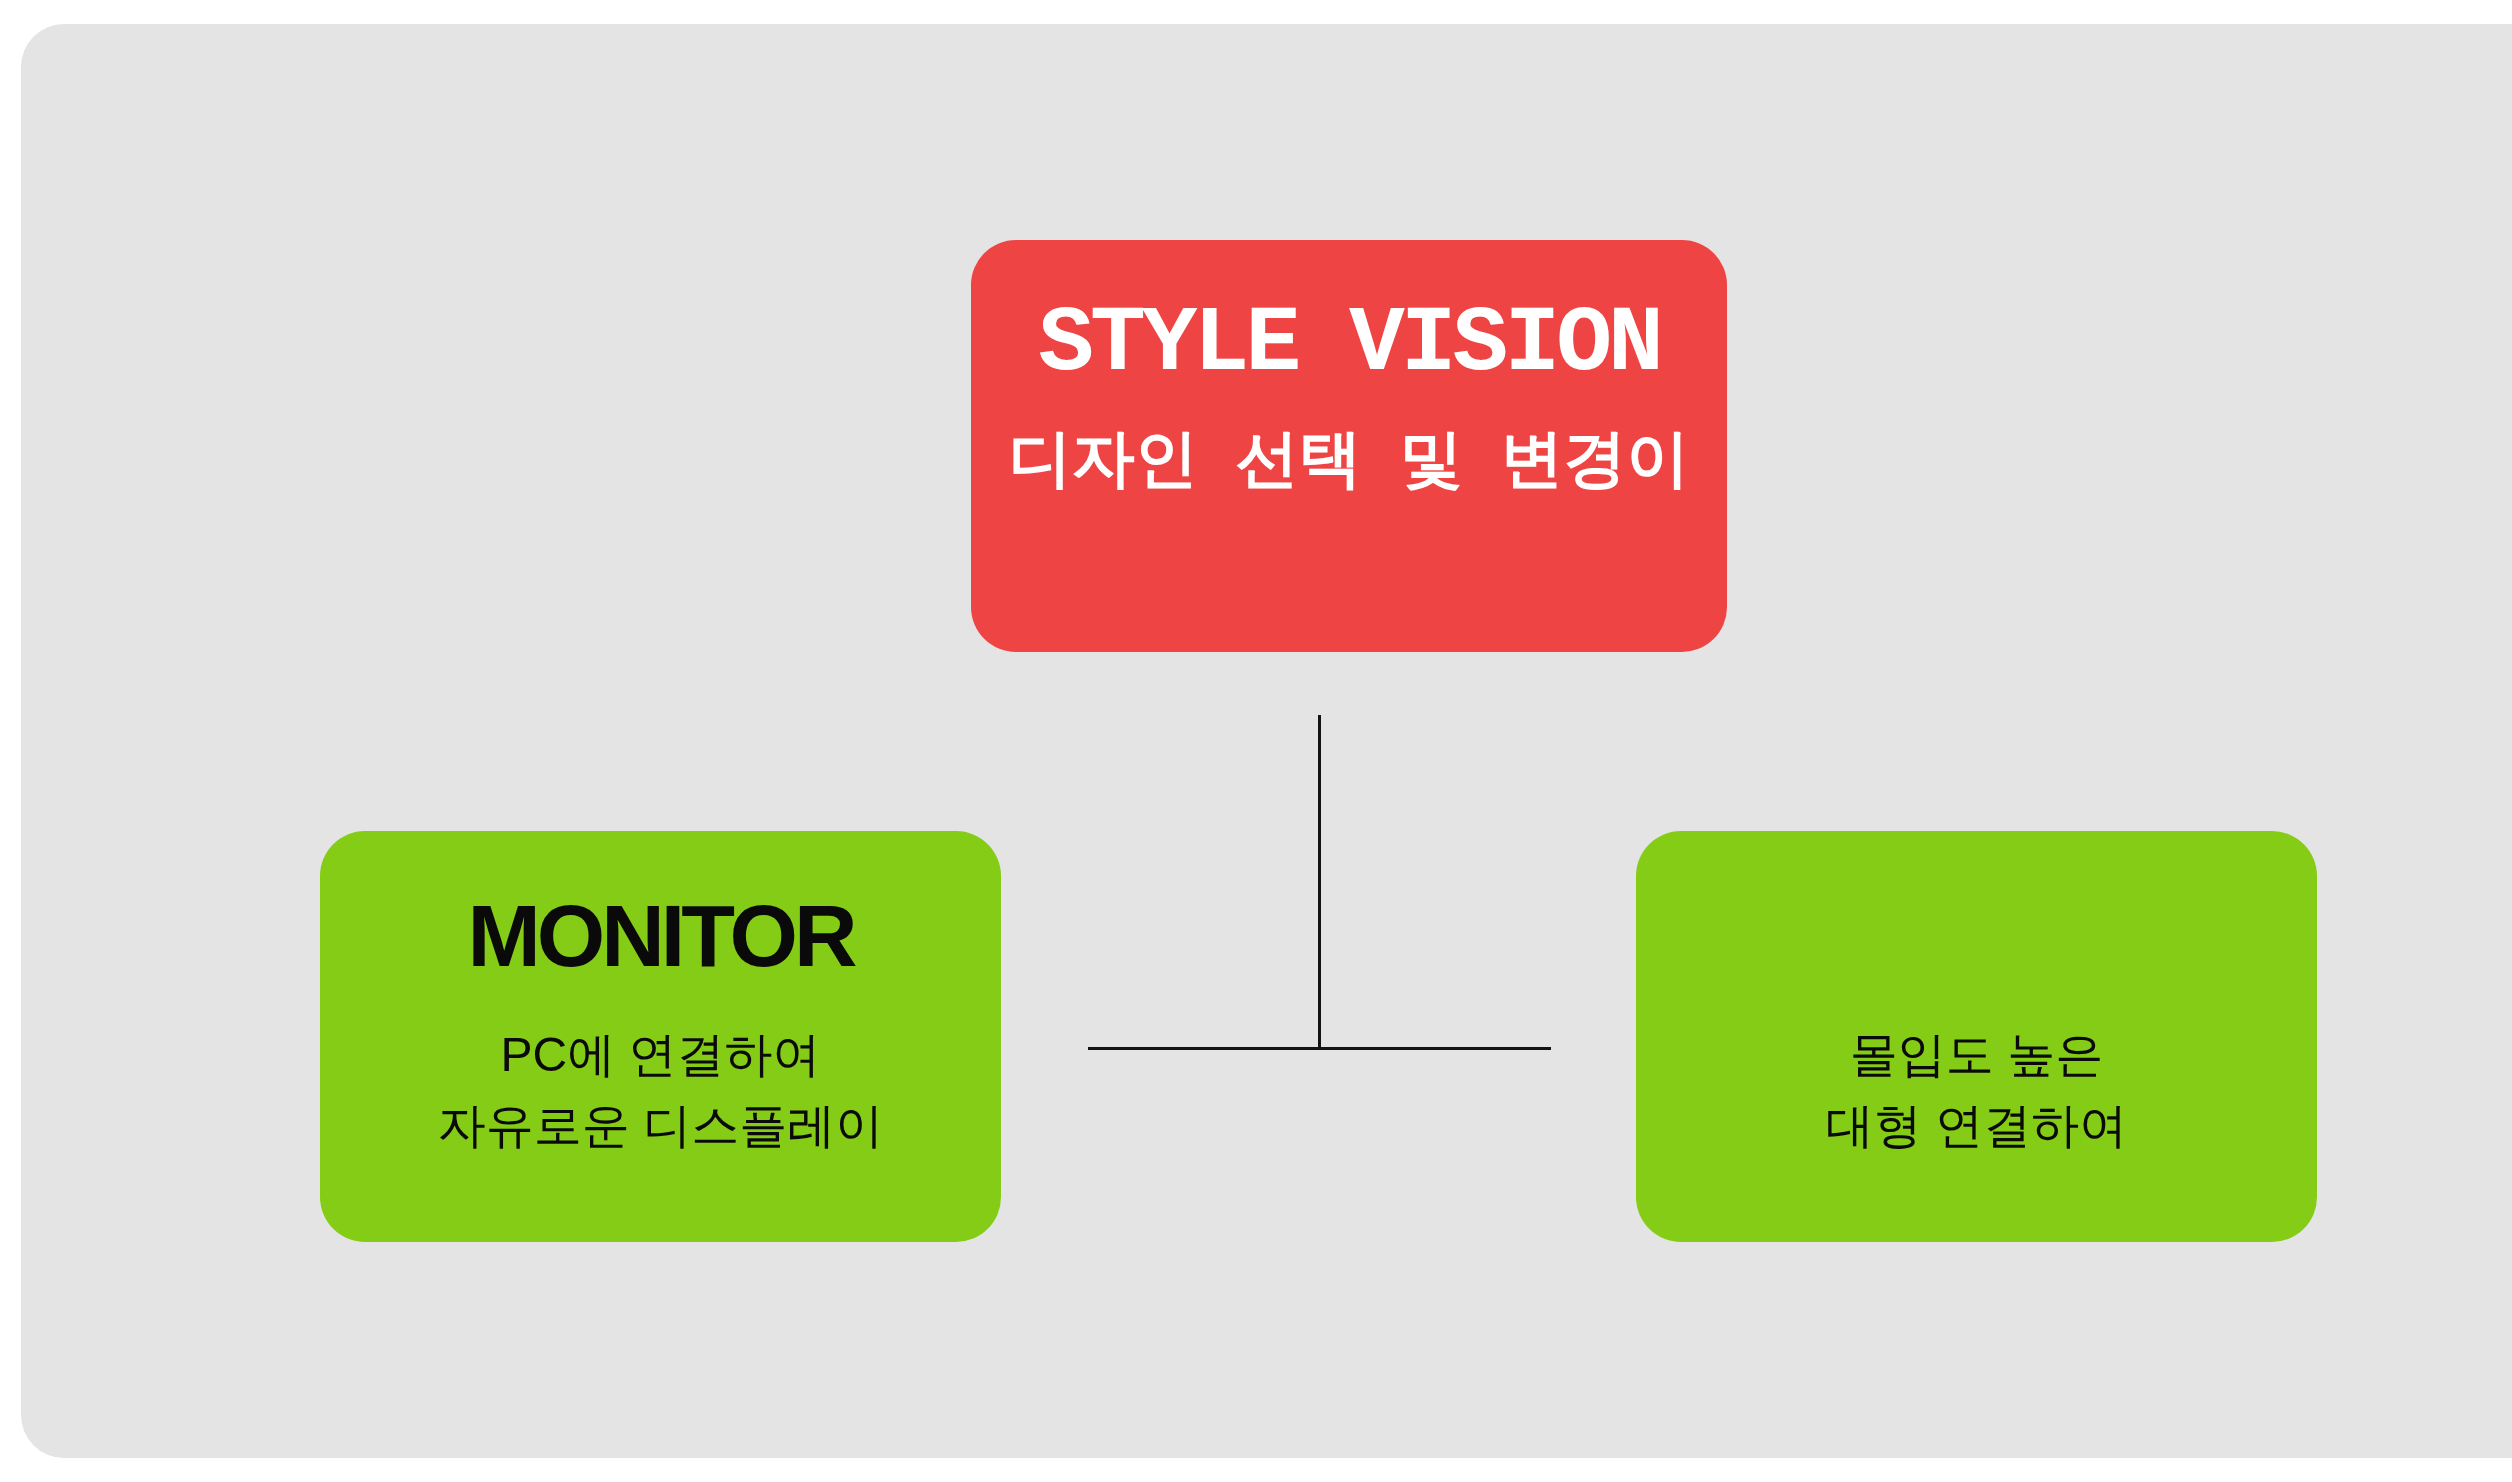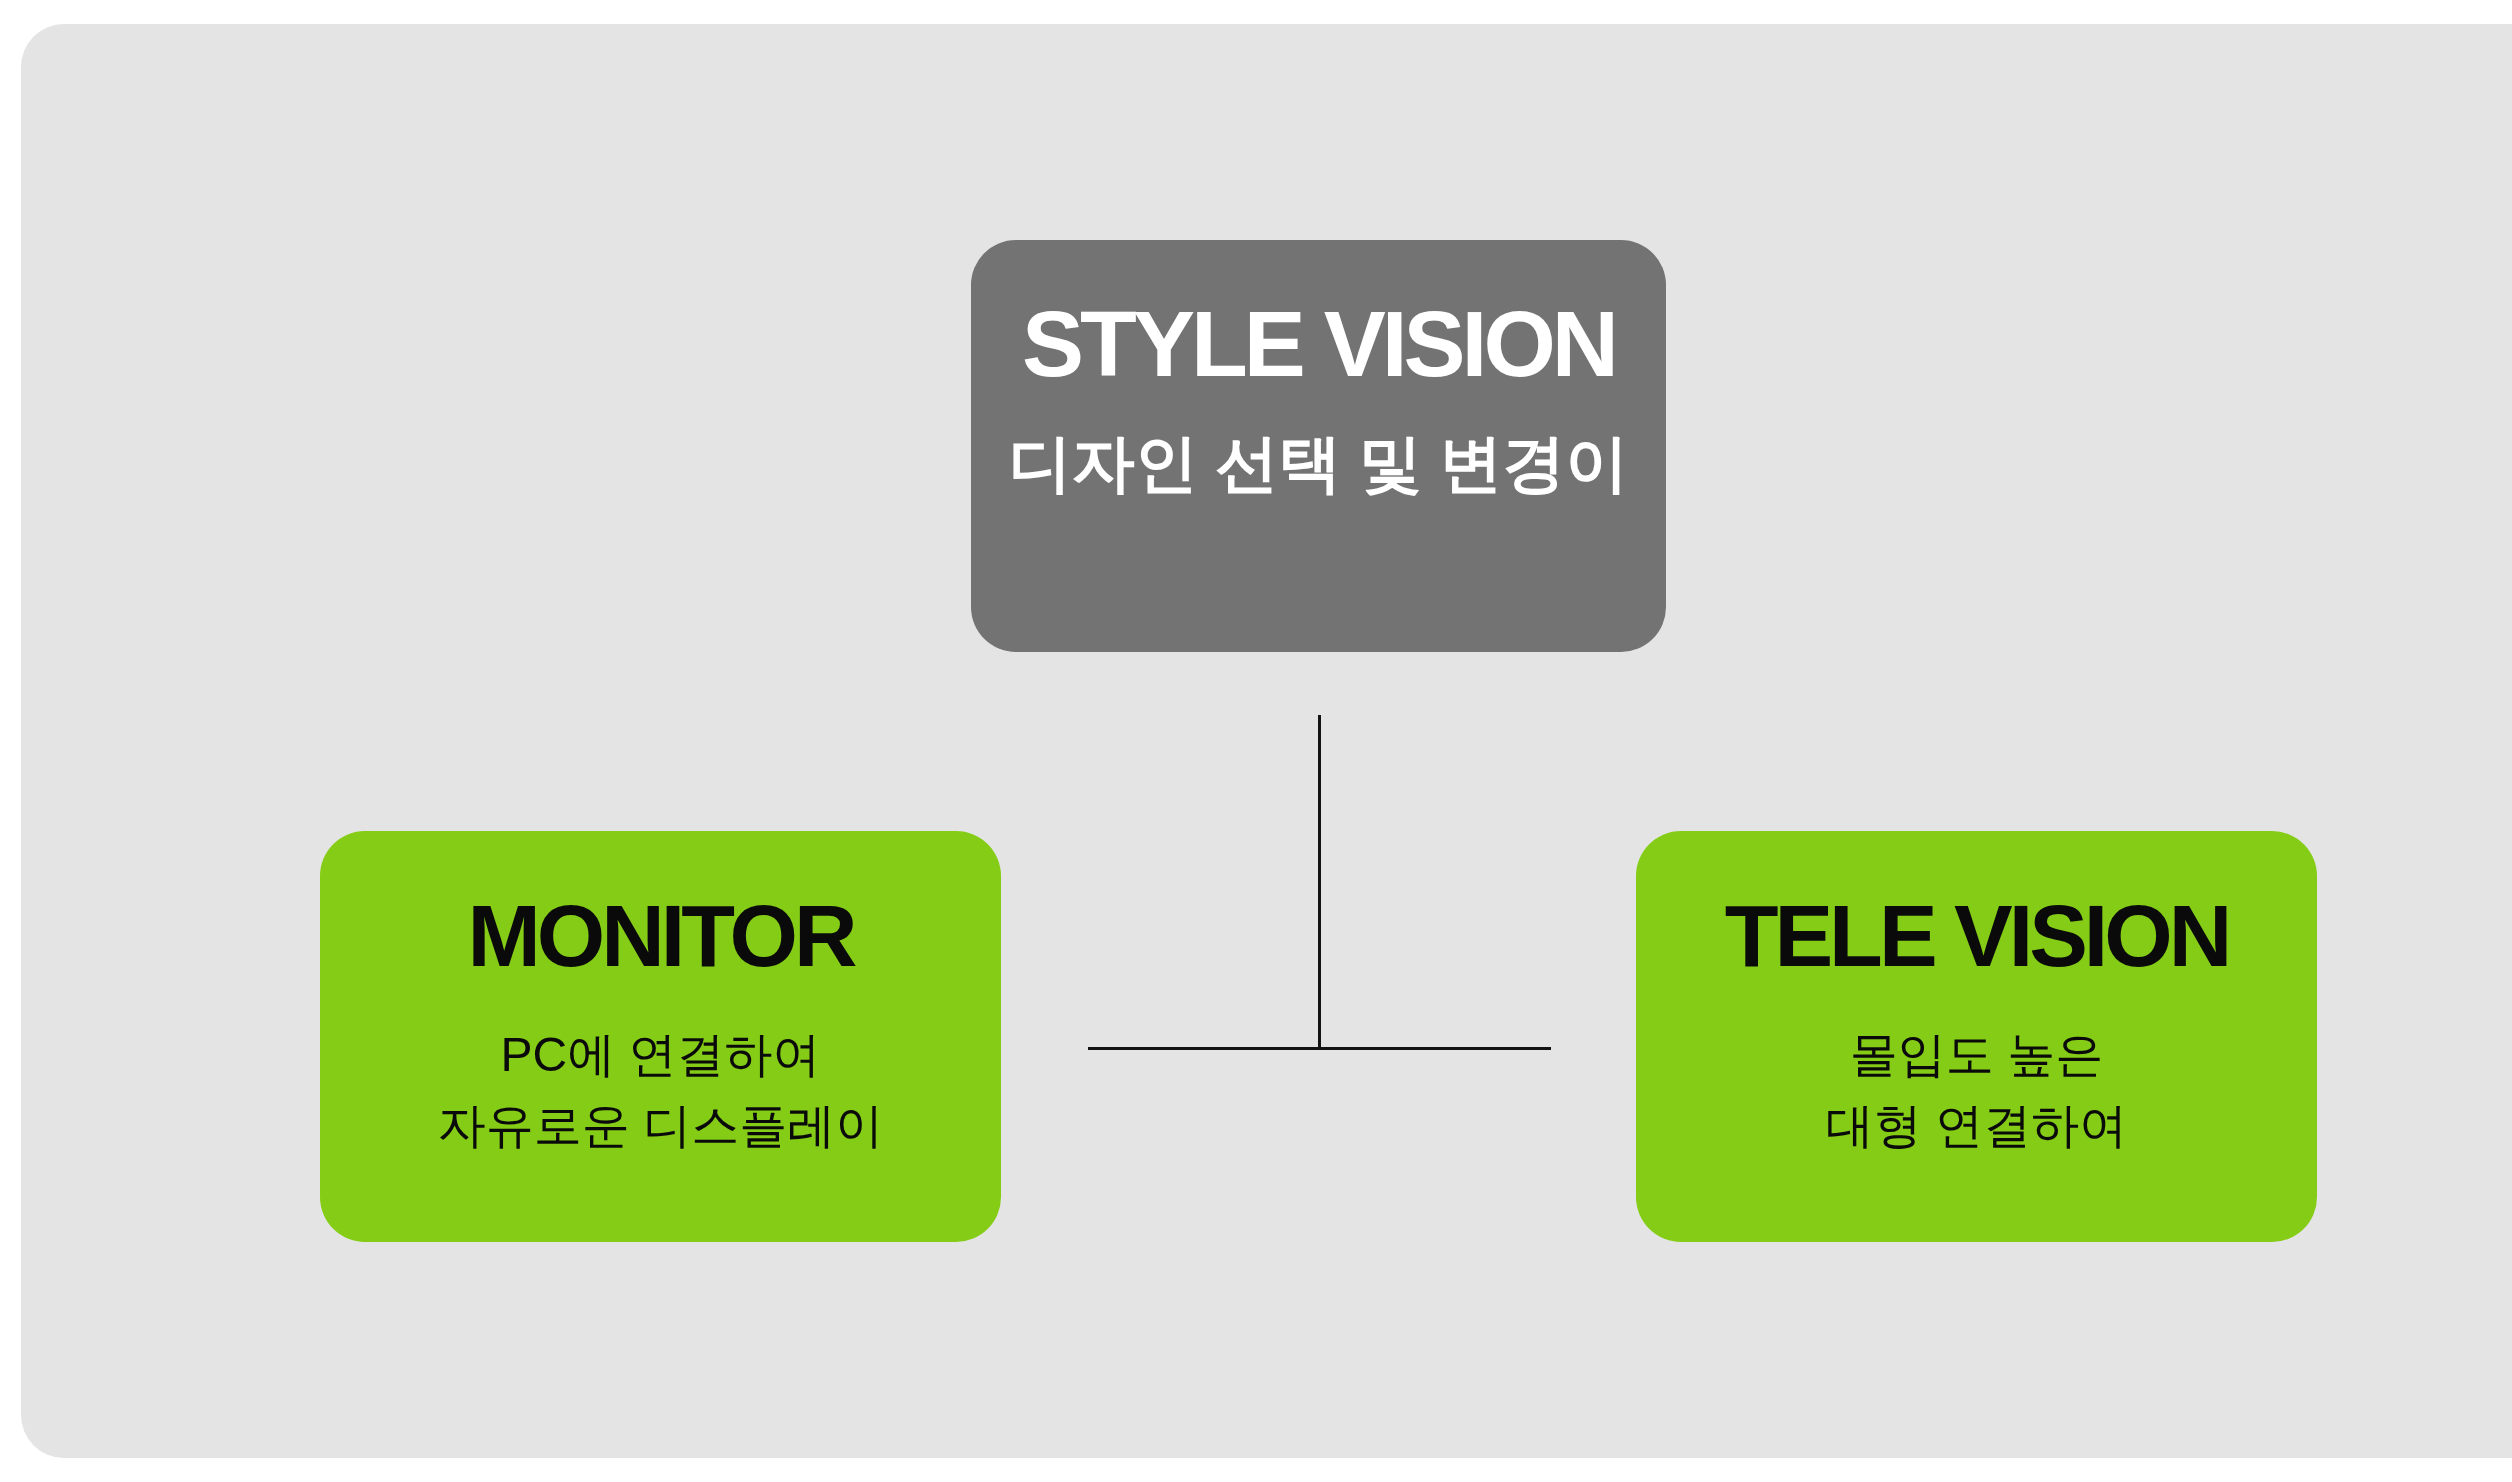--- a/index.html
+++ b/index.html
@@ -25,24 +25,25 @@
     border-radius: 43px;
   }
   .node {
     position: absolute;
     border-radius: 45px;
     text-align: center;
   }
   .node-root {
     left: 971px;
     top: 240px;
-    width: 695px;
+    width: 756px;
     height: 412px;
-    background: #737373;
+    background: #ef4444;
     color: #ffffff;
+    font-family: Liberation Mono, monospace;
   }
   .node-child {
     top: 831px;
     width: 681px;
     height: 411px;
     background: #84cc16;
     color: #0a0a0a;
   }
   .node-monitor { left: 320px; }
   .node-tv { left: 1636px; }
@@ -118,21 +119,20 @@
 
   <div class="node node-child node-monitor">
     <div class="node-title">MONITOR</div>
     <div class="node-body">
       <span>PC에 연결하여</span>
       <span>자유로운 디스플레이</span>
     </div>
   </div>
 
   <div class="node node-child node-tv">
-    <div class="node-title">TELE VISION</div>
     <div class="node-body">
       <span>몰입도 높은</span>
       <span>대형 연결하여</span>
     </div>
   </div>
 
 </div>
 
 
 </body></html>

